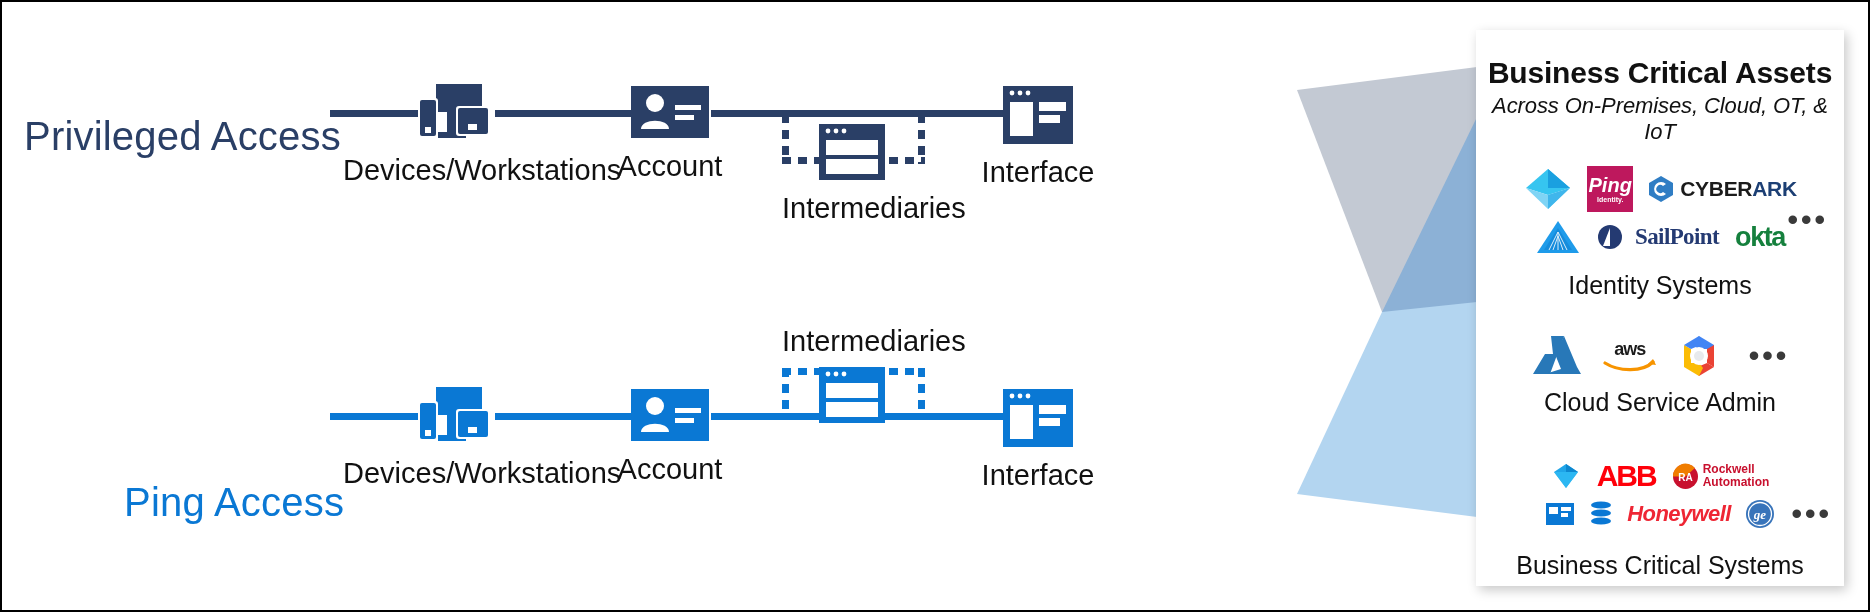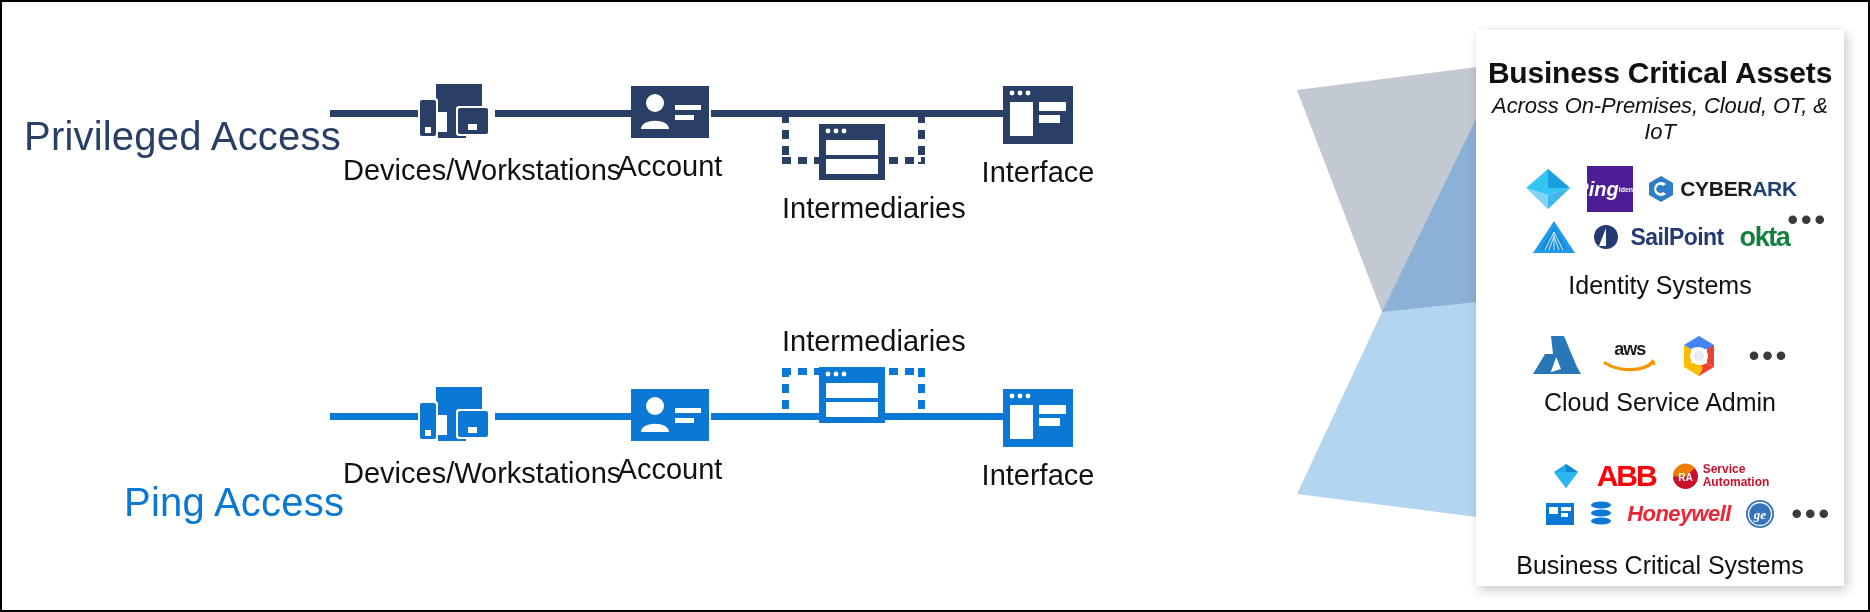--- a/index.html
+++ b/index.html
@@ -114,22 +114,22 @@
     color:#111;
     margin-top:10px;
   }
   .ellipsis {
     font-size:30px; line-height:.6; color:#3a3a3a; letter-spacing:3px; font-weight:900;
   }
 
   
   .brand { display:inline-flex; align-items:center; justify-content:center; }
   .ping-box {
-    background:#4c1d95; color:#fff; width:46px; height:46px;
-    display:flex; align-items:center; justify-content:center;
+    background:#be185d; color:#fff; width:46px; height:46px;
+    display:flex; flex-direction:column; align-items:center; justify-content:center;
     line-height:1;
   }
   .ping-box .p1 { font-size:20px; font-weight:700; font-style:italic; }
   .ping-box .p2 { font-size:7px; font-weight:700; margin-top:1px; }
   .cyberark-txt { font-size:21px; font-weight:800; letter-spacing:-.3px; }
   .cyberark-txt .c1 { color:#1b1b1b; }
   .cyberark-txt .c2 { color:#1c3f74; }
   .sailpoint-txt { font-size:23px; font-weight:800; color:#243a72; letter-spacing:-.6px; }
   .okta-txt { font-size:27px; font-weight:700; color:#15803d; letter-spacing:-1.4px; }
   .aws-wrap { display:flex; flex-direction:column; align-items:center; line-height:1; }
@@ -309,21 +309,21 @@
                 <polygon points="23,9 37,31 9,31" fill="#0f7fd0" opacity=".55"></polygon>
                 <g stroke="#ffffff" stroke-width="1" opacity=".85">
                   <line x1="14" y1="31" x2="23" y2="13"></line>
                     <line x1="18" y1="31" x2="23" y2="17"></line>
                   <line x1="32" y1="31" x2="23" y2="13"></line>
                     <line x1="28" y1="31" x2="23" y2="17"></line>
                   <line x1="23" y1="13" x2="23" y2="31"></line>
                 </g>
               </svg>
             </span>
-            <span class="brand" style="gap:12px;">
+            <span class="brand" style="gap:12px;font-family:Liberation Serif, serif;">
               <svg width="26" height="26" viewBox="0 0 26 26">
                 <circle cx="13" cy="13" r="12" fill="#243a72"></circle>
                 <path d="M13 4 L13 22 L6 22 Z" fill="#ffffff"></path>
               </svg>
               <span class="sailpoint-txt">SailPoint</span>
             </span>
             <span class="brand okta-txt">okta</span>
           </div>
         </div>
         <span class="ellipsis" style="position:absolute; right:16px; top:46px;">•••</span>
@@ -377,21 +377,21 @@
               </svg>
             </span>
             <span class="brand abb-txt">ABB</span>
             <span class="brand" style="gap:4px;">
               <svg width="27" height="27" viewBox="0 0 27 27">
                 <circle cx="13.5" cy="13.5" r="12.5" fill="#c8102e"></circle>
                 <path d="M1 13.5 A12.5 12.5 0 0 1 23 5 L13.5 13.5 Z" fill="#f07d00"></path>
                 <text x="13.5" y="18" font-size="10" font-weight="bold" fill="#ffffff" text-anchor="middle" font-family="Liberation Sans, sans-serif">RA</text>
               </svg>
               <span class="rockwell-txt">
-                <span>Service</span><br>
+                <span>Rockwell</span><br>
                 <span>Automation</span>
               </span>
             </span>
           </div>
           <div class="logo-row" style="gap:14px; margin-top:6px;">
             <span class="brand">
               <svg width="30" height="26" viewBox="0 0 30 26">
                 <rect x="1" y="2" width="28" height="22" fill="#0a78d4"></rect>
                 <rect x="4" y="6" width="9" height="7" fill="#ffffff"></rect>
                 <rect x="16" y="6" width="10" height="4" fill="#ffffff"></rect>

